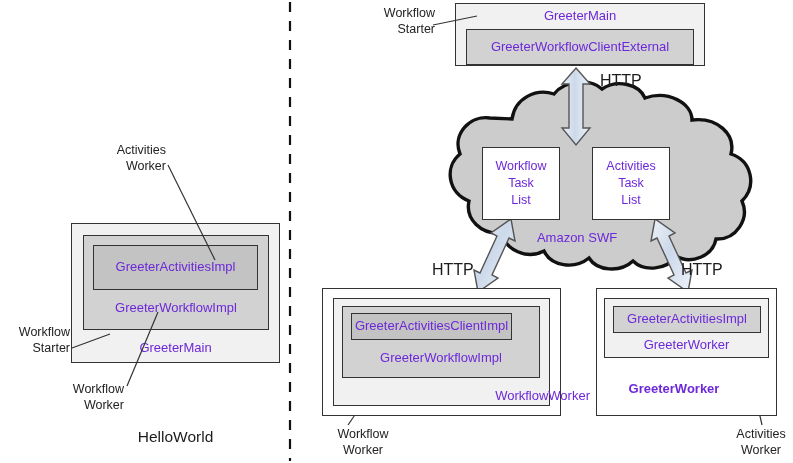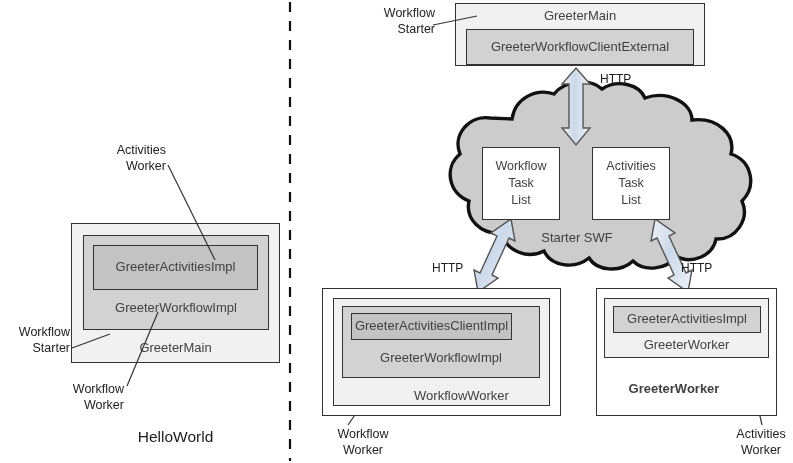--- a/index.html
+++ b/index.html
@@ -49,28 +49,28 @@
   .caption {
     position: absolute;
     font-size: 15.5px;
     color: #1c1c1c;
     text-align: center;
     white-space: nowrap;
   }
 
   .http-lbl {
     position: absolute;
-    font-size: 12px;
+    font-size: 16px;
     color: #1c1c1c;
     white-space: nowrap;
   }
 
   .txt {
     font-size: 13px;
-    color: #404040;
+    color: #6d28d9;
     white-space: nowrap;
   }
   .txt-sm { font-size: 12.5px; }
 
   svg.overlay {
     position: absolute;
     left: 0; top: 0;
     width: 793px;
     height: 463px;
     pointer-events: none;
@@ -183,32 +183,32 @@
 Task
 List</span>
   </div>
 
   <div class="box box-white" style="left:592px; top:147px; width:78px; height:73px;">
     <span class="txt txt-sm" style="white-space:pre-line; line-height:1.35;">Activities
 Task
 List</span>
   </div>
 
-  <div class="txt abs" style="left:512px; top:230px; width:130px; text-align:center;">Starter SWF</div>
+  <div class="txt abs" style="left:512px; top:230px; width:130px; text-align:center;">Amazon SWF</div>
 
   <div class="http-lbl" style="left:600px; top:72px;">HTTP</div>
   <div class="http-lbl" style="left:432px; top:261px;">HTTP</div>
   <div class="http-lbl" style="left:681px; top:261px;">HTTP</div>
 
   <div class="box box-white" style="left:322px; top:288px; width:239px; height:128px;">
   </div>
 
   <div class="box box-vlight" style="left:333px; top:298px; width:217px; height:108px;">
   </div>
-  <div class="txt abs" style="left:333px; top:388px; width:257px; text-align:center;">WorkflowWorker</div>
+  <div class="txt abs" style="left:333px; top:388px; width:257px; text-align:right;">WorkflowWorker</div>
 
   <div class="box box-light" style="left:342px; top:306px; width:198px; height:72px;">
   </div>
   <div class="txt abs" style="left:342px; top:350px; width:198px; text-align:center;">GreeterWorkflowImpl</div>
 
   <div class="box box-mid" style="left:351px; top:313px; width:161px; height:27px;">
     <span class="txt">GreeterActivitiesClientImpl</span>
   </div>
 
   <div class="box box-white" style="left:596px; top:288px; width:181px; height:128px;">

